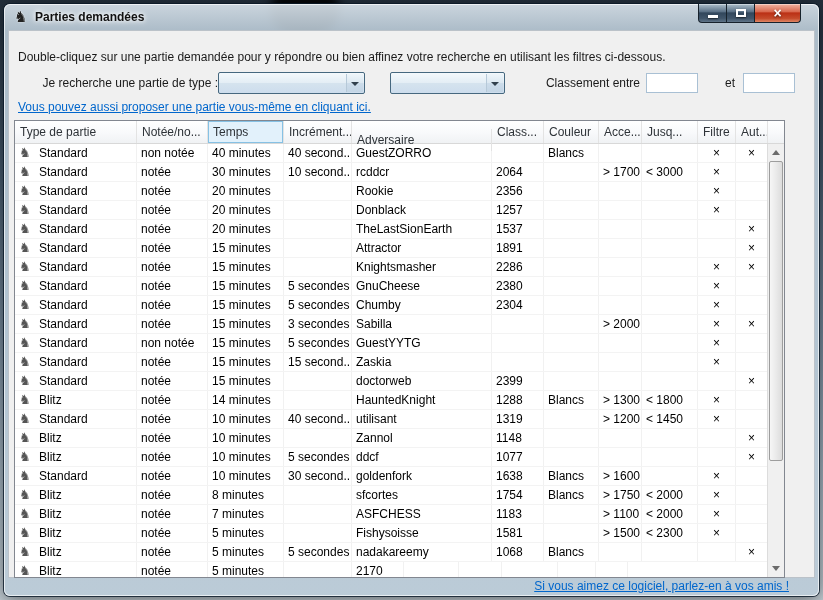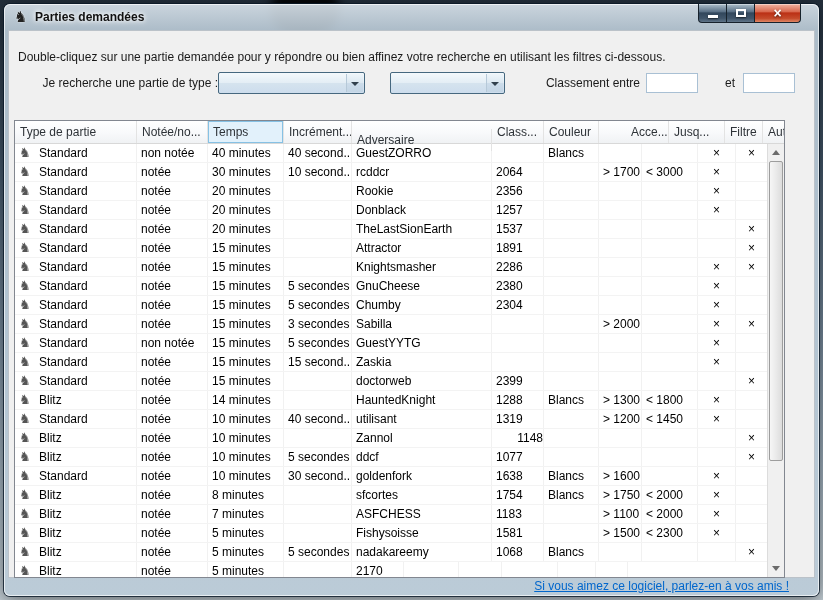--- a/index.html
+++ b/index.html
@@ -136,31 +136,32 @@
       <span class="combo-btn">
           <i class="tri"></i>
         </span>
     </div>
 
     <div class="rlabel">Classement entre</div>
     <input class="rinput input1" value="" style="">
     <div class="etlabel">et</div>
     <input class="rinput input2" value="" style="">
 
+    <a class="link propose" href="#">Vous pouvez aussi proposer une partie vous-même en cliquant ici.</a>
 
     <div class="tablewrap">
       <div class="thead" id="thead">
           <div class="hcell" style="width: 122px;">Type de partie</div>
           <div class="hcell" style="width: 71px;">Notée/no...</div>
           <div class="hcell sorted" style="width: 76px;">Temps</div>
           <div class="hcell" style="width: 68px;">Incrément...</div>
           <div class="hcell" style="width: 140px; margin-top: 8px;">Adversaire</div>
           <div class="hcell" style="width: 52px;">Class...</div>
           <div class="hcell" style="width: 55px;">Couleur</div>
-          <div class="hcell" style="width: 43px; margin-left: 27px;">Acce...</div>
+          <div class="hcell" style="width: 43px;">Acce...</div>
           <div class="hcell" style="width: 56px;">Jusq...</div>
           <div class="hcell" style="width: 38px;">Filtre</div>
           <div class="hcell" style="width: 32px;">Aut...</div>
         </div>
       <div class="tbody" id="tbody">
           <div class="trow">
             <div class="tcell" style="width: 122px;"><span class="piece">♞</span><span>Standard</span></div>
             <div class="tcell" style="width: 71px;">non notée</div>
             <div class="tcell" style="width: 76px;">40 minutes</div>
             <div class="tcell" style="width: 68px;">40 second...</div>
@@ -353,21 +354,21 @@
             <div class="tcell" style="width: 56px;">&lt; 1450</div>
             <div class="tcell center" style="width: 38px;">×</div>
             <div class="tcell center" style="width: 32px;"></div>
           </div>
           <div class="trow">
             <div class="tcell" style="width: 122px;"><span class="piece">♞</span><span>Blitz</span></div>
             <div class="tcell" style="width: 71px;">notée</div>
             <div class="tcell" style="width: 76px;">10 minutes</div>
             <div class="tcell" style="width: 68px;"></div>
             <div class="tcell" style="width: 140px;">Zannol</div>
-            <div class="tcell" style="width: 52px; text-align: right;">1148</div>
+            <div class="tcell" style="width: 52px;">1148</div>
             <div class="tcell" style="width: 55px;"></div>
             <div class="tcell" style="width: 43px;"></div>
             <div class="tcell" style="width: 56px;"></div>
             <div class="tcell center" style="width: 38px;"></div>
             <div class="tcell center" style="width: 32px;">×</div>
           </div>
           <div class="trow">
             <div class="tcell" style="width: 122px;"><span class="piece">♞</span><span>Blitz</span></div>
             <div class="tcell" style="width: 71px;">notée</div>
             <div class="tcell" style="width: 76px;">10 minutes</div>

